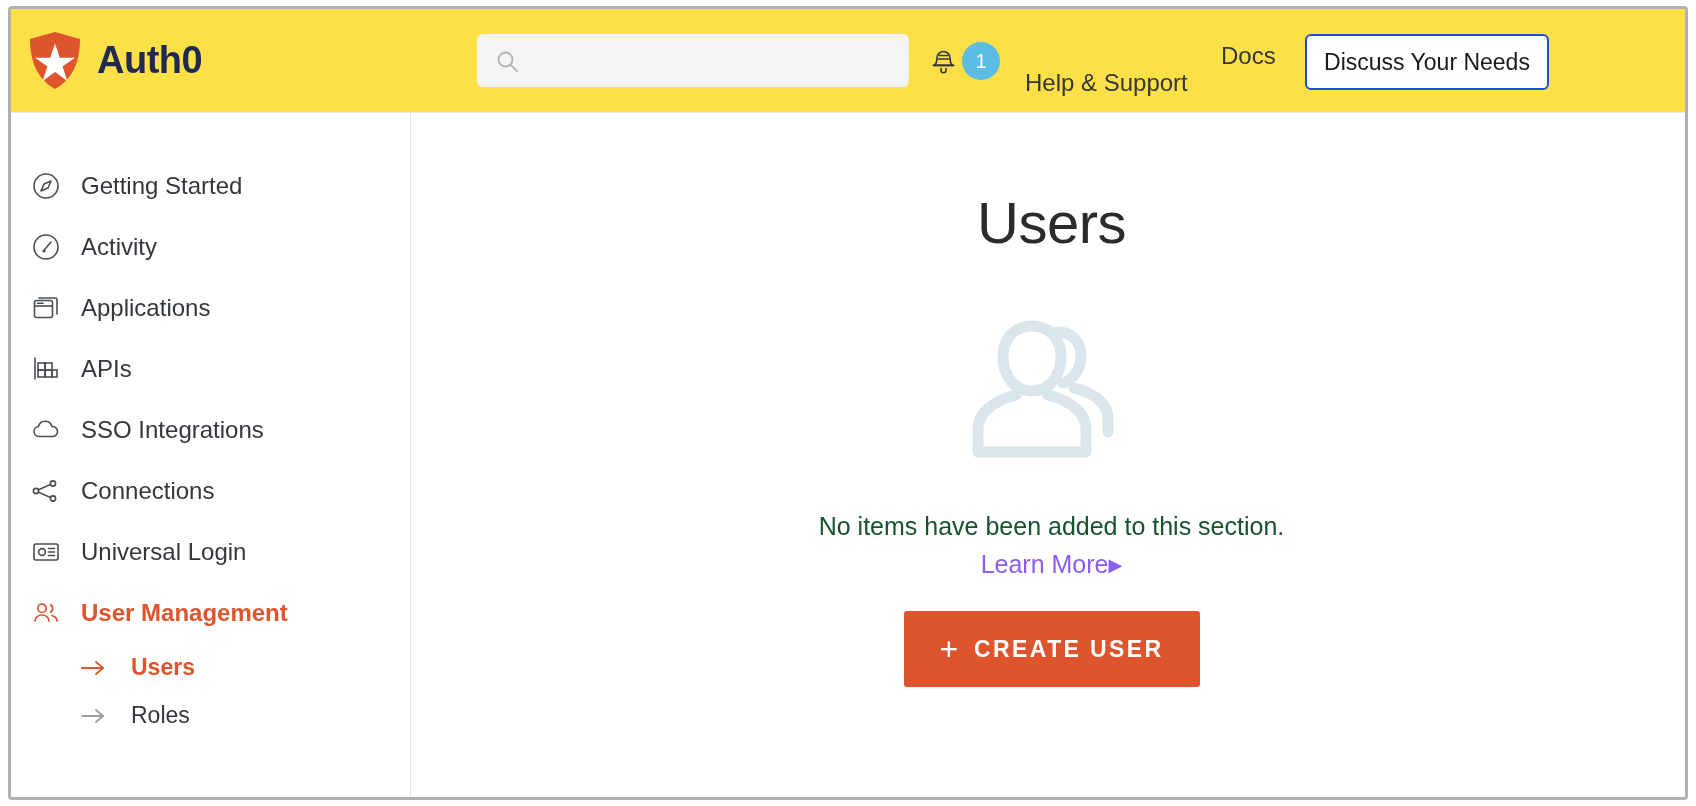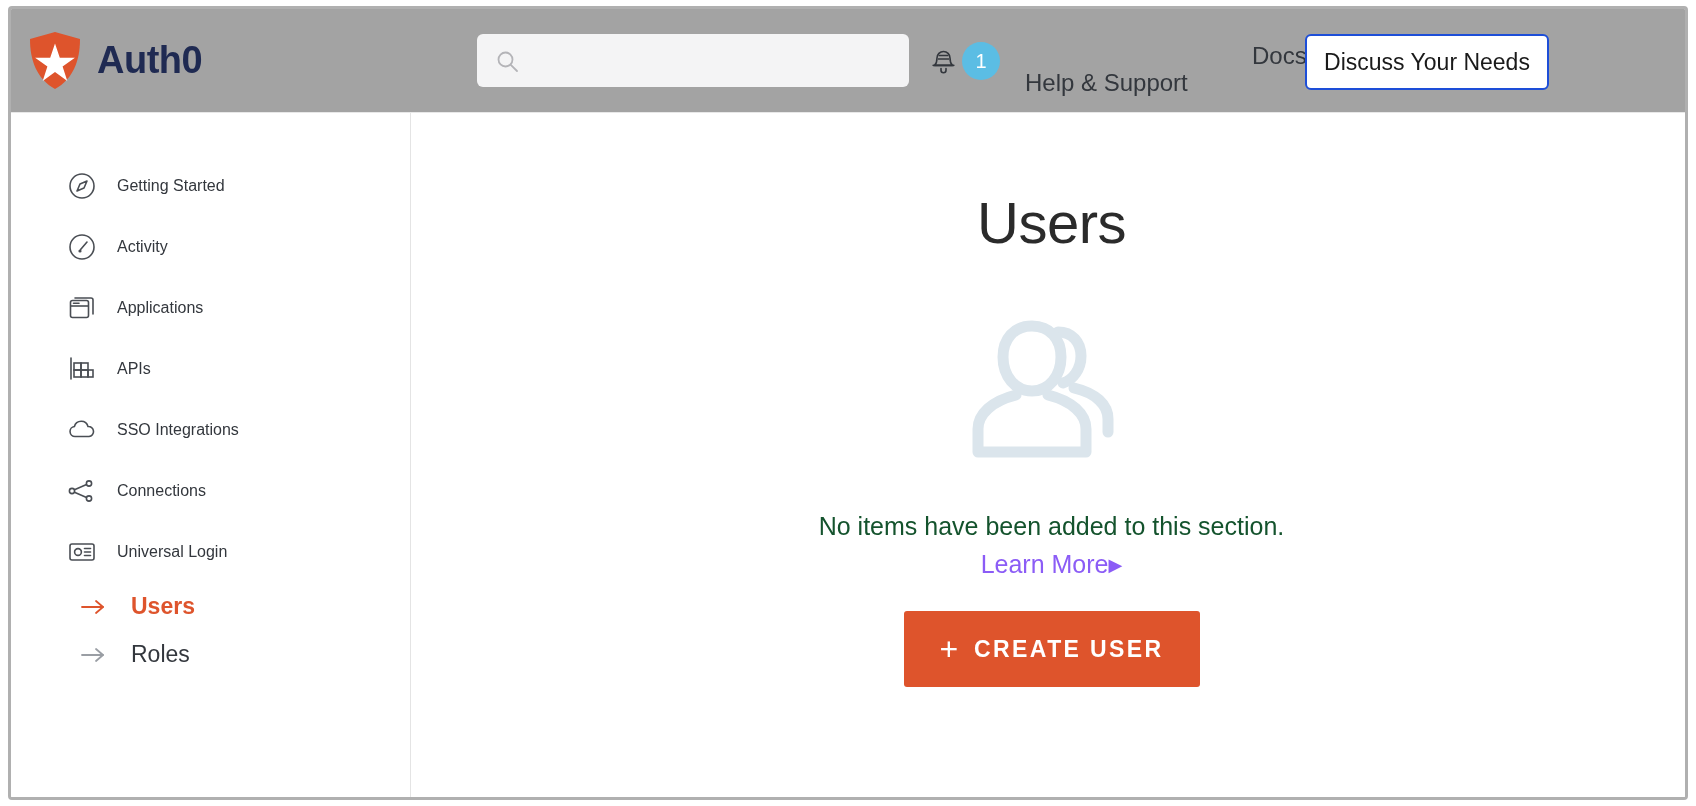--- a/index.html
+++ b/index.html
@@ -16,21 +16,21 @@
     border: 3px solid #b0b0b0;
     border-radius: 4px;
     background: #ffffff;
     overflow: hidden;
   }
 
   
   .header {
     position: absolute; left: 0; top: 0;
     width: 100%; height: 104px;
-    background: #a3a3a3;
+    background: #fde047;
     border-bottom: 1px solid #e8e8e8;
     display: flex; align-items: center;
   }
   .brand {
     display: flex; align-items: center; gap: 14px;
     margin-left: 16px;
   }
   .brand-logo { width: 56px; height: 60px; display: block; }
   .brand-name {
     font-size: 38px; font-weight: bold; color: #1f2a52;
@@ -62,21 +62,21 @@
     color: #ffffff; font-size: 20px;
     display: flex; align-items: center; justify-content: center;
   }
 
   .header-link {
     position: absolute; top: 33px;
     font-size: 24px; color: #33373d;
     white-space: nowrap;
   }
   .link-help { left: 1014px; margin-top: 27px; }
-  .link-docs { left: 1241px; text-align: right; }
+  .link-docs { left: 1210px; text-align: right; }
 
   .discuss-btn {
     position: absolute; left: 1294px; top: 25px;
     width: 244px; height: 56px;
     border: 2px solid #1d4ed8;
     border-radius: 6px;
     background: #ffffff;
     font-size: 23px; color: #1a1a1a;
     font-family: "Liberation Sans", sans-serif;
     display: flex; align-items: center; justify-content: center;
@@ -87,23 +87,22 @@
   .sidebar {
     position: absolute; left: 0; top: 104px;
     width: 400px; height: 690px;
     background: #ffffff;
     border-right: 1px solid #e4e4e4;
     padding-top: 42px;
   }
   .nav-item {
     display: flex; align-items: center; gap: 20px;
     height: 61px; padding-left: 20px;
-    font-size: 16px; color: #33373d;
-    white-space: nowrap;
-    margin-left: 36px;
+    font-size: 24px; color: #33373d;
+    white-space: nowrap;
   }
   .nav-item .nav-icon {
     width: 30px; height: 30px; flex: 0 0 30px;
     display: flex; align-items: center; justify-content: center;
   }
   .nav-item.active {
     color: #de542c; font-weight: bold;
   }
   .nav-sub {
     display: flex; align-items: center; gap: 22px;
@@ -271,20 +270,31 @@
           <rect x="3" y="7" width="24" height="16" rx="2"></rect>
           <circle cx="11" cy="15" r="3.4"></circle>
           <line x1="17.5" y1="11.5" x2="23.5" y2="11.5" stroke-linecap="round"></line>
           <line x1="17.5" y1="15" x2="23.5" y2="15" stroke-linecap="round"></line>
           <line x1="17.5" y1="18.5" x2="23.5" y2="18.5" stroke-linecap="round"></line>
         </svg>
       </span>
       <span>Universal Login</span>
     </div>
 
+    <div class="nav-item active">
+      <span class="nav-icon">
+        <svg width="30" height="30" viewBox="0 0 30 30" fill="none" stroke="#de542c" stroke-width="1.7">
+          <path d="M11 14.5a4.2 4.2 0 1 0 0-8.4 4.2 4.2 0 0 0 0 8.4Z"></path>
+          <path d="M4 23c0-3.6 3.2-6 7-6s7 2.4 7 6" stroke-linecap="round"></path>
+          <path d="M19 6.6a4.2 4.2 0 0 1 0 7.8"></path>
+          <path d="M21 17.6c3 .8 5 2.9 5 5.4" stroke-linecap="round"></path>
+        </svg>
+      </span>
+      <span>User Management</span>
+    </div>
 
     <div class="nav-sub active">
       <span class="sub-arrow">
         <svg width="30" height="20" viewBox="0 0 30 20" fill="none" stroke="#de542c" stroke-width="1.8">
           <line x1="3" y1="10" x2="24" y2="10" stroke-linecap="round"></line>
           <polyline points="17,4 24,10 17,16" stroke-linecap="round" stroke-linejoin="round"></polyline>
         </svg>
       </span>
       <span>Users</span>
     </div>

